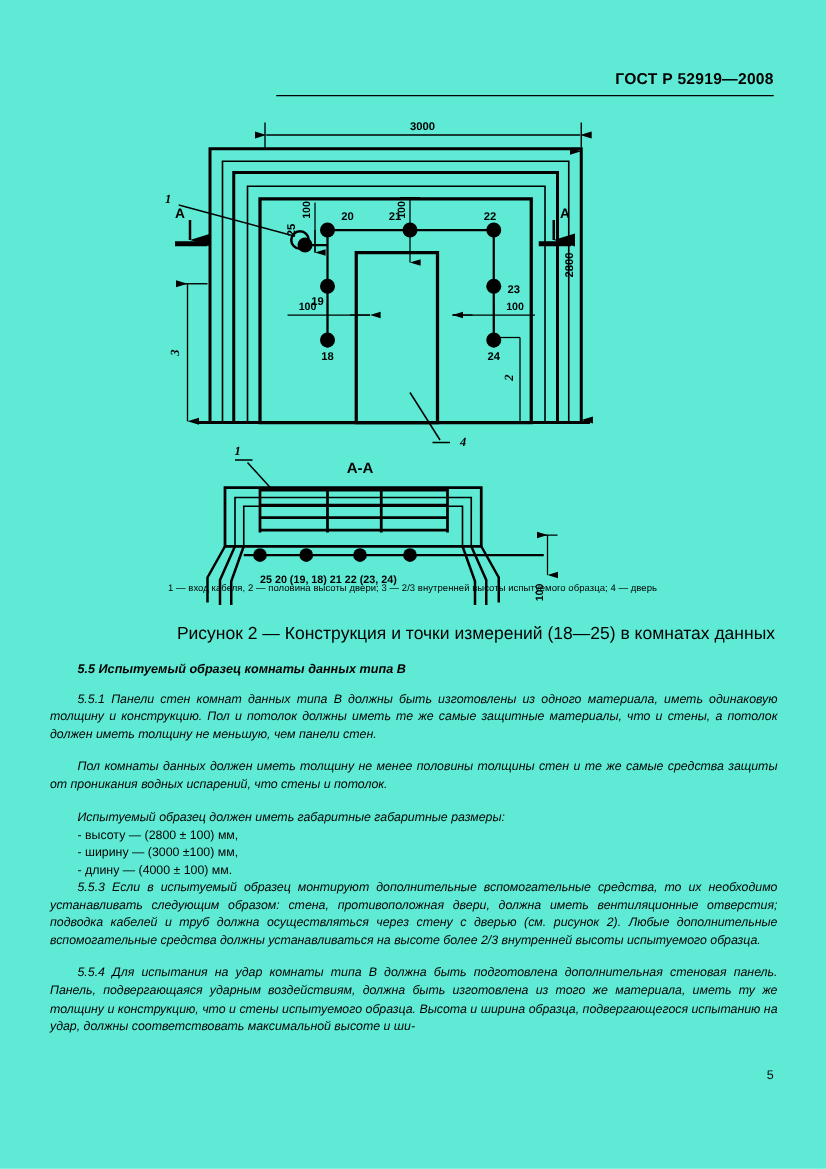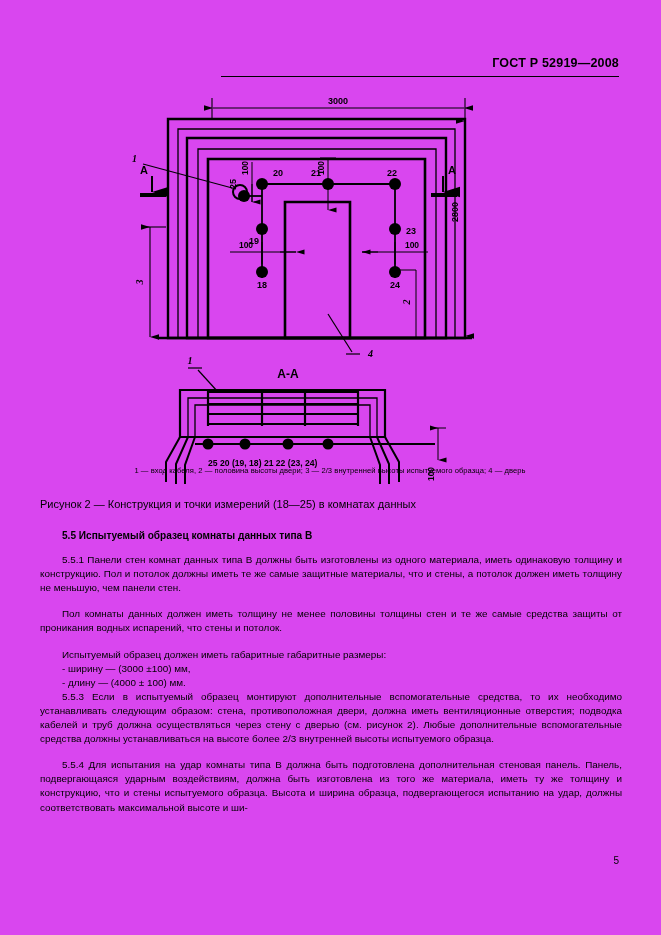--- a/index.html
+++ b/index.html
@@ -15,21 +15,21 @@
     font-family: "Liberation Sans", "DejaVu Sans", sans-serif;
     color: #000000;
     overflow: hidden;
   }
 
   .page {
     position: absolute;
     inset: 0;
     width: 661px;
     height: 935px;
-    background: #d946ef;
+    background: #5eead4;
   }
 
   
   .header {
     position: absolute;
     top: 56px;
     left: 40px;
     right: 42px;
     height: 22px;
   }
@@ -69,45 +69,47 @@
     font-size: 7.6px;
     line-height: 1.35;
     letter-spacing: 0.05px;
   }
 
   .fig-caption {
     position: absolute;
     top: 497px;
     left: 40px;
     width: 580px;
-    text-align: left;
-    font-size: 11px;
+    text-align: right;
+    font-size: 14px;
     line-height: 1.35;
   }
 
   
   .body {
     position: absolute;
     top: 529px;
     left: 40px;
     width: 582px;
     font-size: 9.9px;
     line-height: 14.1px;
   }
   .h-sub {
     font-weight: bold;
     font-size: 10.1px;
     margin: 0 0 10px 22px;
+    font-style: italic;
   }
   p.para {
     margin: 0 0 0 0;
     text-align: justify;
     text-indent: 22px;
     text-justify: inter-word;
     hyphens: manual;
+    font-style: italic;
   }
   p.para + p.para { margin-top: 12px; }
   p.dash {
     margin: 0;
     text-indent: 22px;
     text-align: left;
   }
 
   .page-number {
     position: absolute;
@@ -328,20 +330,21 @@
   <div class="fig-legend">1 — вход кабеля, 2 — половина высоты двери; 3 — 2/3 внутренней высоты испытуемого образца; 4 — дверь</div>
 
   <div class="fig-caption">Рисунок 2 — Конструкция и точки измерений (18—25) в комнатах данных</div>
 
   <div class="body">
     <div class="h-sub">5.5 Испытуемый образец комнаты данных типа В</div>
 
     <p class="para">5.5.1 Панели стен комнат данных типа В должны быть изготовлены из одного материала, иметь одинаковую толщину и конструкцию. Пол и потолок должны иметь те же самые защитные материалы, что и стены, а потолок должен иметь толщину не меньшую, чем панели стен.</p>
     <p class="para">Пол комнаты данных должен иметь толщину не менее половины толщины стен и те же самые средства защиты от проникания водных испарений, что стены и потолок.</p>
     <p class="para">Испытуемый образец должен иметь габаритные габаритные размеры:</p>
+    <p class="dash">- высоту — (2800 ± 100) мм,</p>
     <p class="dash">- ширину — (3000 ±100) мм,</p>
     <p class="dash">- длину — (4000 ± 100) мм.</p>
     <p class="para">5.5.3 Если в испытуемый образец монтируют дополнительные вспомогательные средства, то их необходимо устанавливать следующим образом: стена, противоположная двери, должна иметь вентиляционные отверстия; подводка кабелей и труб должна осуществляться через стену с дверью (см. рисунок 2). Любые дополнительные вспомогательные средства должны устанавливаться на высоте более 2/3 внутренней высоты испытуемого образца.</p>
     <p class="para">5.5.4 Для испытания на удар комнаты типа В должна быть подготовлена дополнительная стеновая панель. Панель, подвергающаяся ударным воздействиям, должна быть изготовлена из того же материала, иметь ту же толщину и конструкцию, что и стены испытуемого образца. Высота и ширина образца, подвергающегося испытанию на удар, должны соответствовать максимальной высоте и ши-</p>
   </div>
 
   <div class="page-number">5</div>
 
 </div>
 

